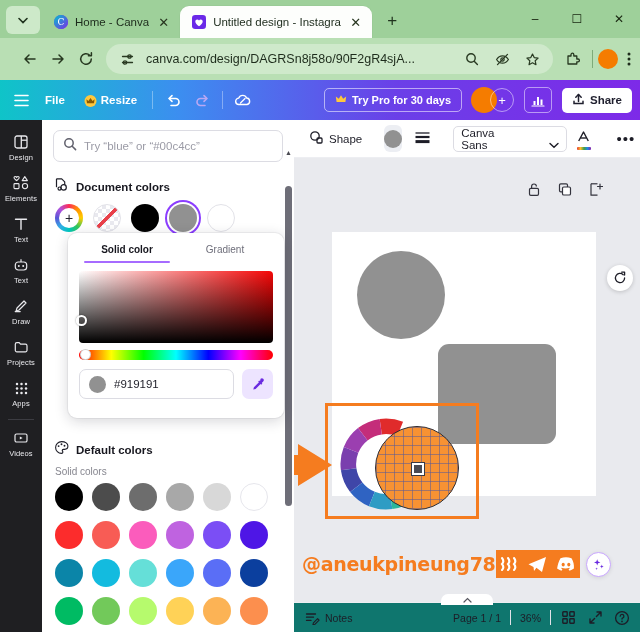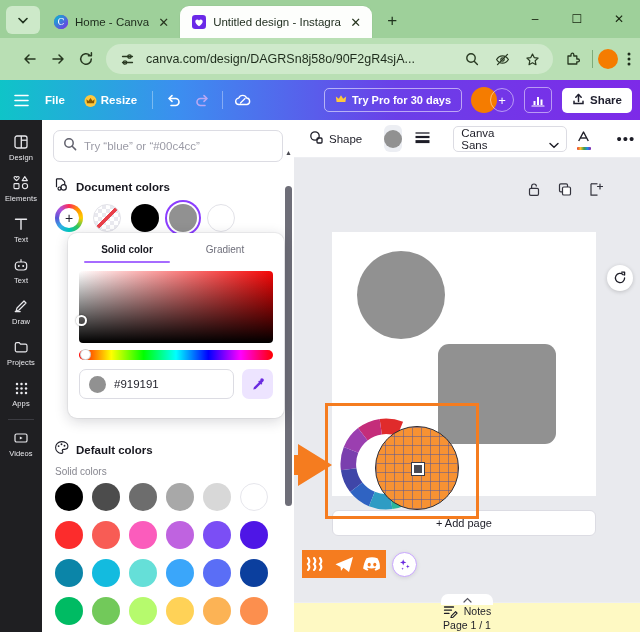--- a/index.html
+++ b/index.html
@@ -252,22 +252,22 @@
     border-radius:50%;background:#f79233;border:1.5px solid #2b2b33;overflow:hidden;}
   .sel-circle .grid{position:absolute;inset:0;
     background-image:
       repeating-linear-gradient(to right, rgba(90,90,150,.55) 0 1px, transparent 1px 9px),
       repeating-linear-gradient(to bottom, rgba(90,90,150,.55) 0 1px, transparent 1px 9px);}
   .sel-circle .cursor{position:absolute;left:36px;top:36px;width:12px;height:12px;
     border:2px solid #fff;background:#4a4a52;box-shadow:0 0 0 1px #3a3a44;}
 
   
   .statusbar{position:absolute;left:294px;top:602px;width:346px;height:30px;
-    background:#fef9c3;display:flex;align-items:center;padding:0 10px;
-    border-top:1px solid #edeef2;flex-direction:column;}
+    background:#0f766e;display:flex;align-items:center;padding:0 10px;
+    border-top:1px solid #edeef2;}
   .sb-item{display:flex;align-items:center;gap:5px;font-size:10.5px;
     color:#1d1d27;cursor:pointer;}
   .sb-sep{width:1px;height:15px;background:#e1e1e8;margin:0 9px;}
   .sb-ic{width:16px;height:16px;display:flex;align-items:center;
     justify-content:center;color:#1d1d27;cursor:pointer;}
   .sb-notch{position:absolute;left:50%;transform:translateX(-50%);top:-9px;
     width:52px;height:11px;background:#fff;border-radius:7px 7px 0 0;
     display:flex;align-items:center;justify-content:center;font-size:7px;
     color:#55555f;cursor:pointer;}
   .spacer{flex:1;}
@@ -724,21 +724,20 @@
       <div class="shape-rect" style="background: rgb(145, 145, 145);"></div>
     </div>
 
     <div class="rot-btn">
       <svg width="14" height="14" viewBox="0 0 14 14">
           <path d="M11.6 7a4.6 4.6 0 1 1-1.4-3.3" fill="none" stroke="#1d1d27" stroke-width="1.3" stroke-linecap="round"></path>
           <path d="M8.7 1.2h2.9v2.9" fill="none" stroke="#1d1d27" stroke-width="1.3" stroke-linecap="round" stroke-linejoin="round"></path>
         </svg>
     </div>
 
-    <div class="add-page">+ Add page</div>
 
     <div class="anno-box">
       <svg class="anno-arrow" viewBox="0 0 86 42">
         <path d="M0 11h52V0l34 21-34 21V31H0z" fill="#f57c1f"></path>
       </svg>
       <svg class="color-wheel" viewBox="0 0 100 100">
         <g transform="translate(50,50)">
           <g fill="none" stroke-width="17">
             <path d="M0-41A41 41 0 0 1 20.5-35.5" stroke="#e02b2b" transform="rotate(-8)"></path>
             <path d="M0-41A41 41 0 0 1 20.5-35.5" stroke="#c42d7a" transform="rotate(-38)"></path>
@@ -754,20 +753,21 @@
           </g>
         </g>
       </svg>
       <div class="sel-circle" style="background: rgb(247, 146, 51);">
         <div class="grid"></div>
         <div class="cursor"></div>
       </div>
     </div>
 
     <div class="watermark">
+      <span class="wm-text">@aneukpineung78</span>
       <span class="wm-ic">
         <svg width="22" height="20" viewBox="0 0 22 20">
             <g fill="none" stroke="#fff" stroke-width="2.1" stroke-linecap="round">
           <path d="M3 4c2 2.5 2 4 0 6 2 2.5 2 4 0 6"></path>
               <path d="M9 4c2 2.5 2 4 0 6 2 2.5 2 4 0 6"></path>
               <path d="M15 4c2 2.5 2 4 0 6 2 2.5 2 4 0 6"></path>
         </g>
           </svg>
       </span>
       <span class="wm-ic">

